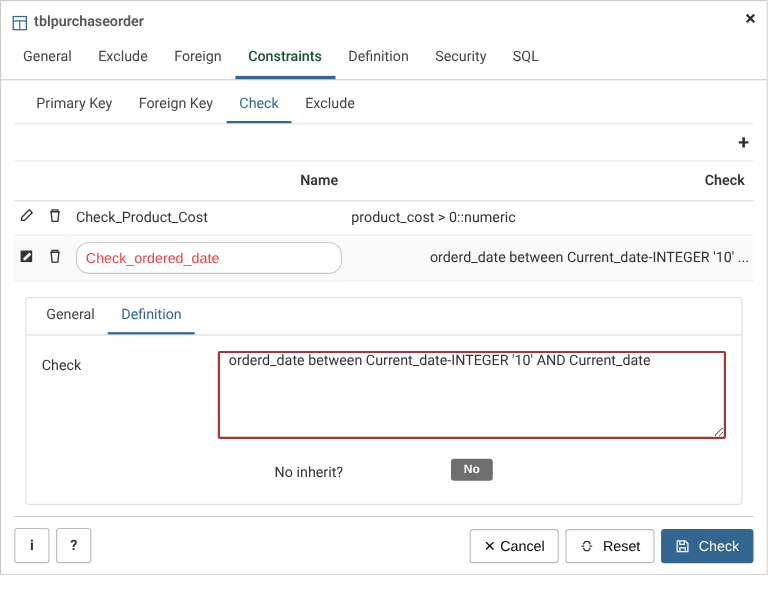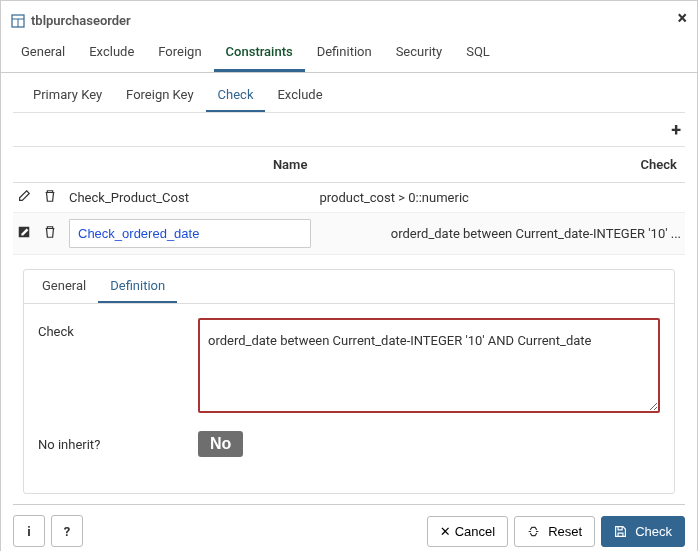--- a/index.html
+++ b/index.html
@@ -16,31 +16,31 @@
 .subtab { padding: 8px 12px; color: #444; cursor: pointer; }
 .subtab.active { color: #326690; border-bottom: 2px solid #326690; }
 .content { padding: 0 12px; }
 .toolbar { display: flex; justify-content: flex-end; padding: 6px 0; border-bottom: 1px solid #e0e0e0; }
 .plus-btn { font-size: 18px; cursor: pointer; color: #333; font-weight: bold; padding: 0 4px; }
 .table { width: 100%; border-collapse: collapse; }
 .table th { text-align: right; padding: 10px 8px; font-weight: 600; border-bottom: 1px solid #ddd; color: #333; background: #fff; }
 .table td { padding: 6px 4px; border-bottom: 1px solid #eee; vertical-align: middle; }
 .table tr.editing td { background: #fafafa; }
 .icon-btn { cursor: pointer; font-size: 14px; color: #333; display: inline-block; width: 18px; text-align: center; }
-.name-input { width: 100%; padding: 6px 8px; border: 1px solid #ccc; border-radius: 1px; font-size: 13px; color: #1d4ed8; }
+.name-input { width: 100%; padding: 6px 8px; border: 1px solid #ccc; border-radius: 12px; font-size: 13px; color: #ef4444; }
 .truncate { white-space: nowrap; overflow: hidden; text-overflow: ellipsis; max-width: 320px; text-align: right; }
 .detail-panel { margin: 14px 10px 0 10px; border: 1px solid #ddd; border-radius: 3px; }
 .detail-tabs { display: flex; border-bottom: 1px solid #ddd; padding: 0 6px; }
 .detail-tab { padding: 8px 12px; cursor: pointer; color: #444; }
 .detail-tab.active { color: #326690; border-bottom: 2px solid #326690; }
 .detail-body { padding: 14px 14px 20px 14px; }
 .field-row { display: flex; margin-bottom: 18px; }
 .field-label { width: 160px; color: #333; padding-top: 6px; }
-.check-textarea { flex: 1; height: 95px; border: 2px solid #a33; border-radius: 2px; padding: 13px 8px; font-size: 13px; font-family: inherit; resize: both; color: #333; outline: none; }
-.toggle { background: #6e6e6e; color: #fff; border: none; border-radius: 3px; padding: 4px 12px; font-size: 16px; cursor: pointer; font-weight: 600; }
+.check-textarea { flex: 1; height: 80px; border: 2px solid #a33; border-radius: 2px; padding: 0 8px; font-size: 13px; font-family: inherit; resize: both; color: #333; outline: none; }
+.toggle { background: #6e6e6e; color: #fff; border: none; border-radius: 3px; padding: 4px 12px; font-size: 11px; cursor: pointer; font-weight: 600; }
 .divider { height: 1px; background: #ccc; margin: 0 12px; }
 .footer { display: flex; padding: 10px 12px; align-items: center; }
 .icon-square { width: 32px; height: 32px; border: 1px solid #bbb; border-radius: 3px; display: flex; align-items: center; justify-content: center; cursor: pointer; margin-right: 6px; background: #fff; font-weight: bold; }
 .footer-spacer { flex: 1; }
 .btn { padding: 7px 12px; border: 1px solid #bbb; border-radius: 3px; background: #fff; cursor: pointer; margin-left: 6px; font-size: 13px; display: inline-flex; align-items: center; }
 .btn-primary { background: #326690; color: #fff; border-color: #326690; }
 .btn svg, .btn .glyph { margin-right: 4px; }
 svg { display: block; }
 </style>
 </head>
@@ -120,21 +120,21 @@
     <div class="detail-panel">
       <div class="detail-tabs">
         <div class="detail-tab">General</div>
         <div class="detail-tab active">Definition</div>
       </div>
       <div class="detail-body">
         <div class="field-row">
           <div class="field-label">Check</div>
           <textarea class="check-textarea" style="">orderd_date between Current_date-INTEGER '10' AND Current_date</textarea>
         </div>
-        <div class="field-row" style="margin-bottom:16px;">
+        <div class="field-row" style="margin-bottom:0;justify-content:center;">
           <div class="field-label">No inherit?</div>
           <div><button class="toggle">No</button></div>
         </div>
       </div>
     </div>
 
   </div>
 
   <div style="height:10px;"></div>
   <div class="divider"></div>

